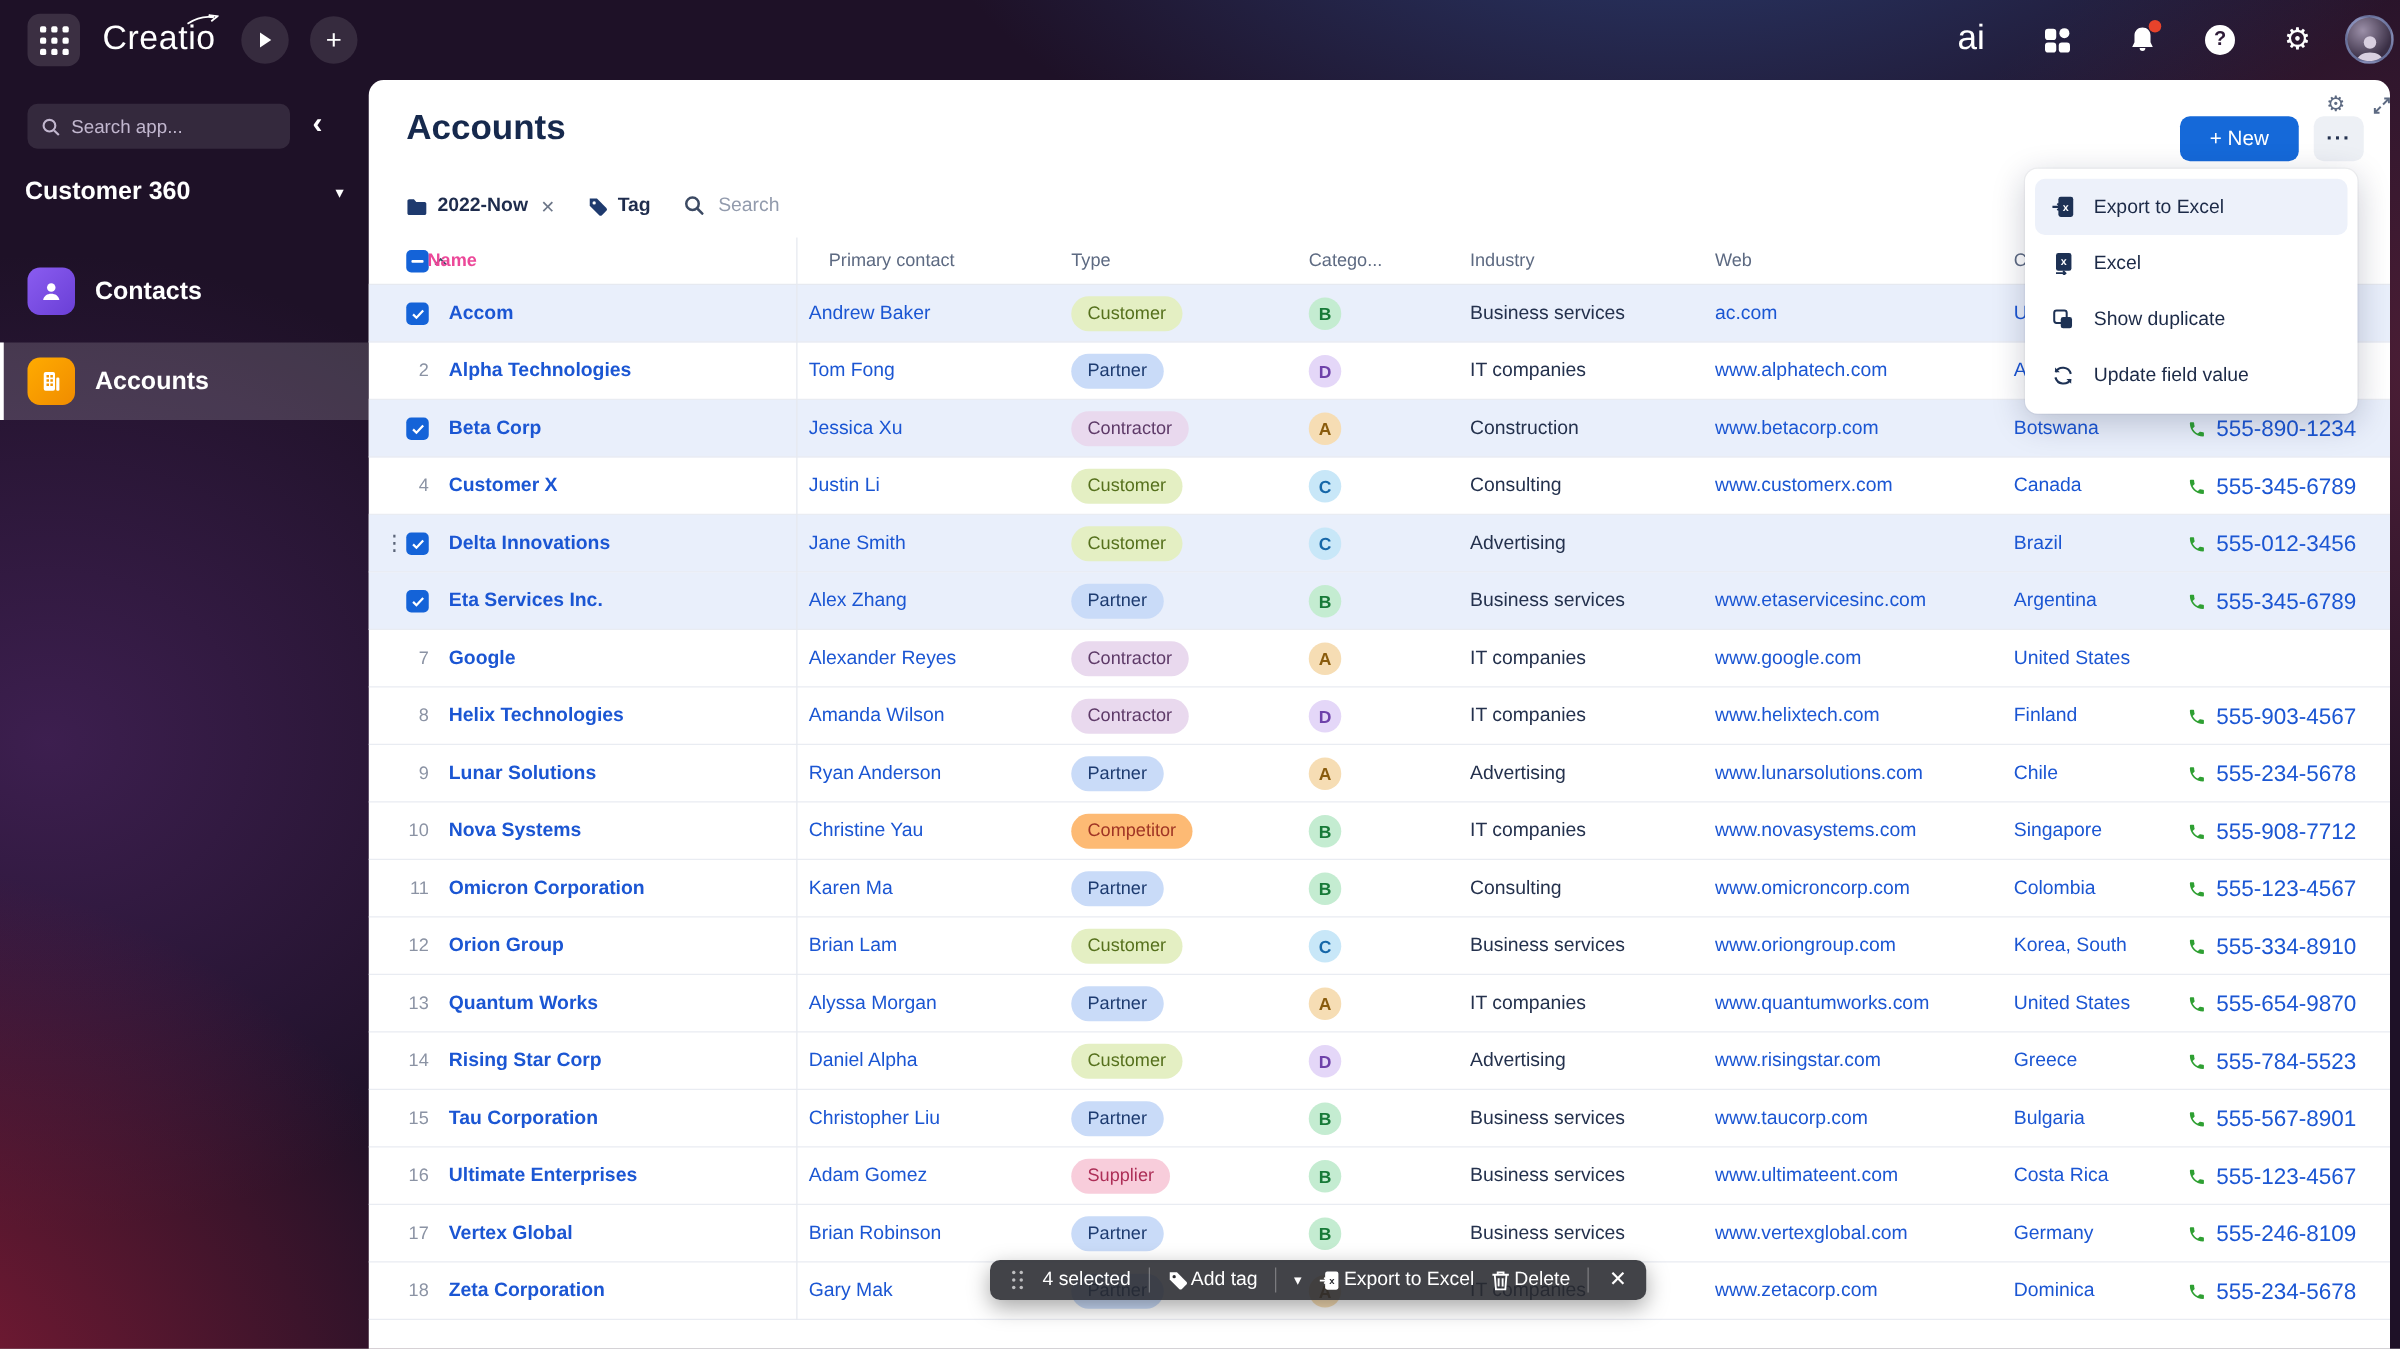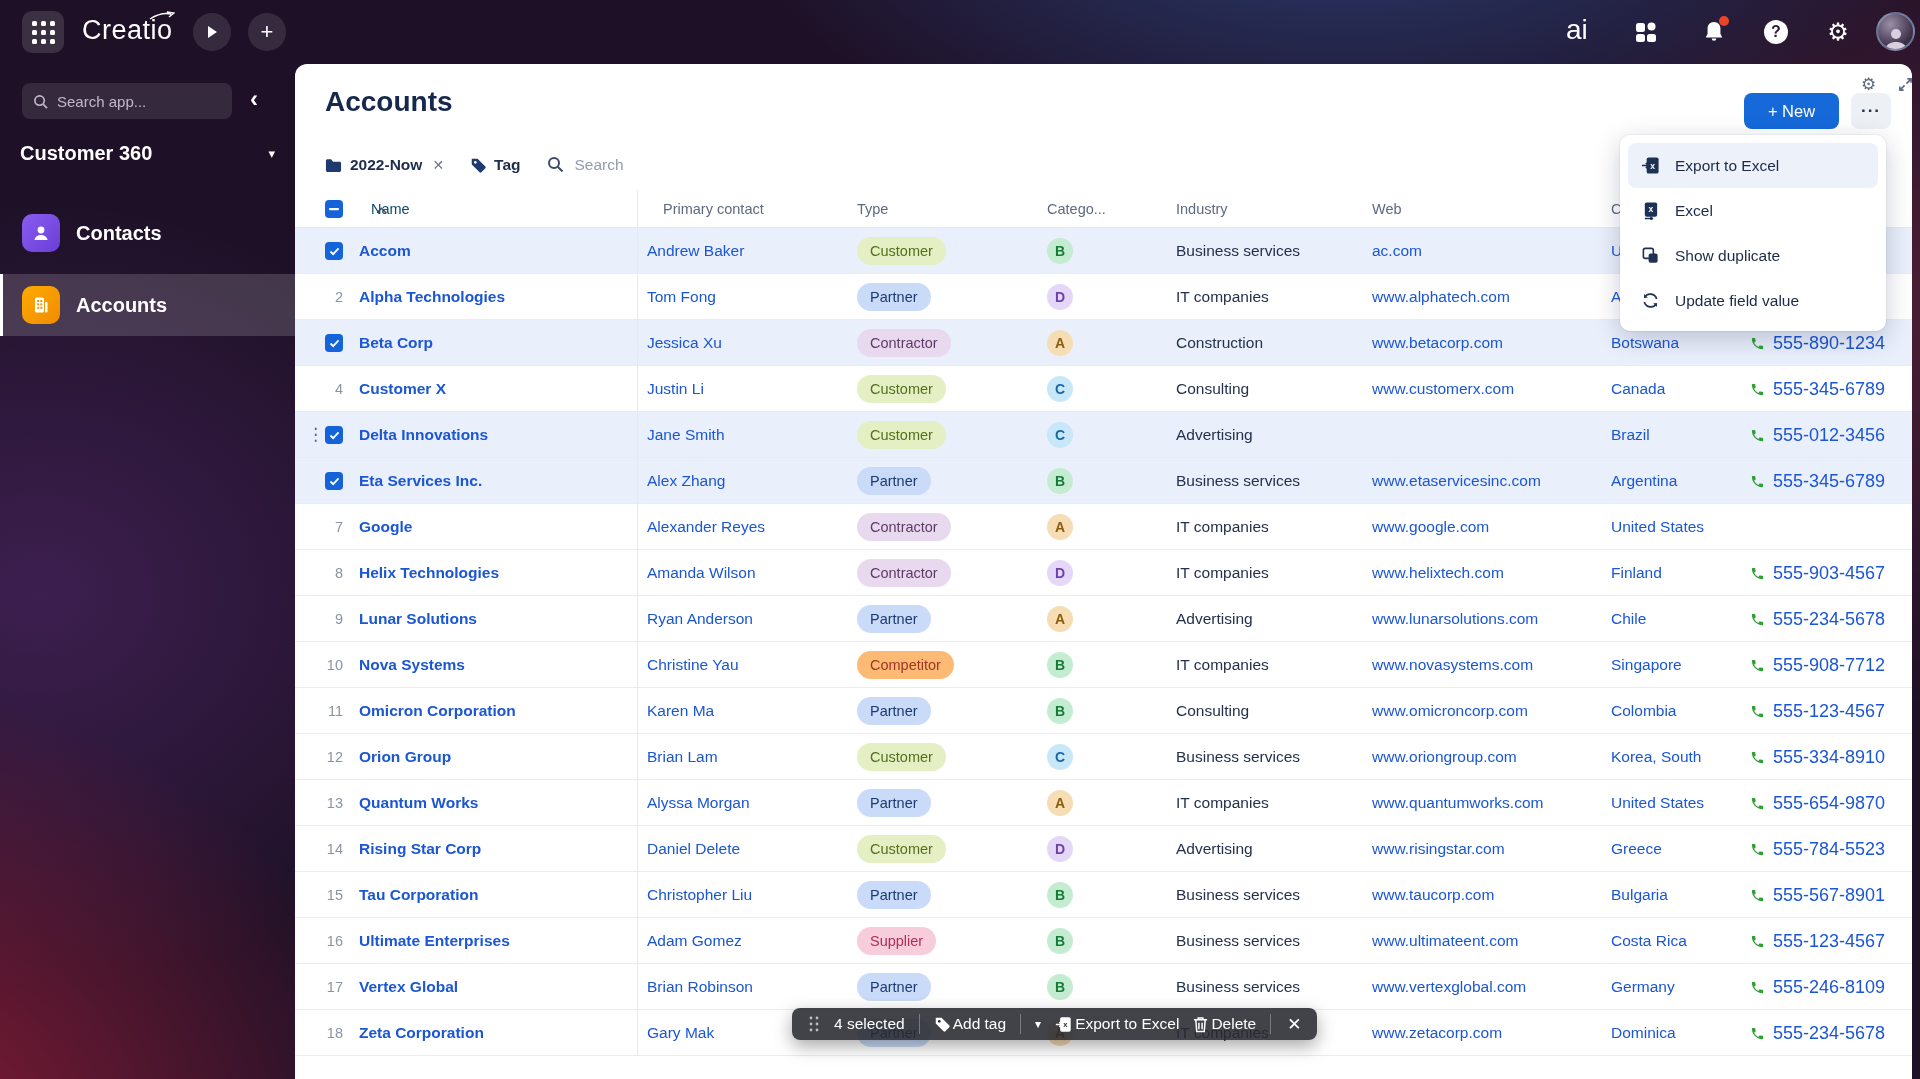--- a/index.html
+++ b/index.html
@@ -239,21 +239,21 @@
       <span>Search</span>
     </span>
   </div>
 
   <div class="thead">
     <span class="cb head" style="position:absolute;">
       <svg width="10" height="10" viewBox="0 0 10 10">
           <rect x="0" y="4" width="10" height="2.2" rx="1" fill="#fff"></rect>
         </svg>
     </span>
-    <span style="left:76px; color:#0c4a6e; font-weight:400; cursor:pointer;">
+    <span style="left:47px; color:#ec4899; font-weight:700; cursor:pointer;">
       <span>Name</span>
       <svg width="11" height="7" viewBox="0 0 12 8" style="margin-left:5px">
           <path d="M1 6.5L6 1.5L11 6.5" stroke="#44506a" stroke-width="1.8" fill="none"></path>
         </svg>
     </span>
     <span style="left:368px">Primary contact</span>
     <span style="left:562px">Type</span>
     <span style="left:752px">Catego...</span>
     <span style="left:881px">Industry</span>
     <span style="left:1077px">Web</span>
@@ -511,21 +511,21 @@
           </svg>
       <b>555-654-9870</b>
     </span>
   </div>
 
   <div class="row">
 
     <span class="num">14</span>
 
     <a class="c-name">Rising Star Corp</a>
-    <a class="c-contact">Daniel Delete</a>
+    <a class="c-contact">Daniel Alpha</a>
     <span class="c-type t-customer">Customer</span>
     <span class="c-cat c-d">D</span>
     <span class="c-industry">Advertising</span>
     <a class="c-web">www.risingstar.com</a>
     <a class="c-country">Greece</a>
     <span class="phone">
       <svg width="15" height="15" viewBox="0 0 24 24">
             <path d="M6.6 10.8c1.5 2.9 3.7 5.1 6.6 6.6l2.2-2.2c.3-.3.7-.4 1-.2 1.1.4 2.3.6 3.6.6.6 0 1 .4 1 1V20c0 .6-.4 1-1 1C10.6 21 3 13.4 3 4c0-.6.4-1 1-1h3.5c.6 0 1 .4 1 1 0 1.2.2 2.4.6 3.6.1.3 0 .7-.2 1z" fill="#2fa033"></path>
           </svg>
       <b>555-784-5523</b>

